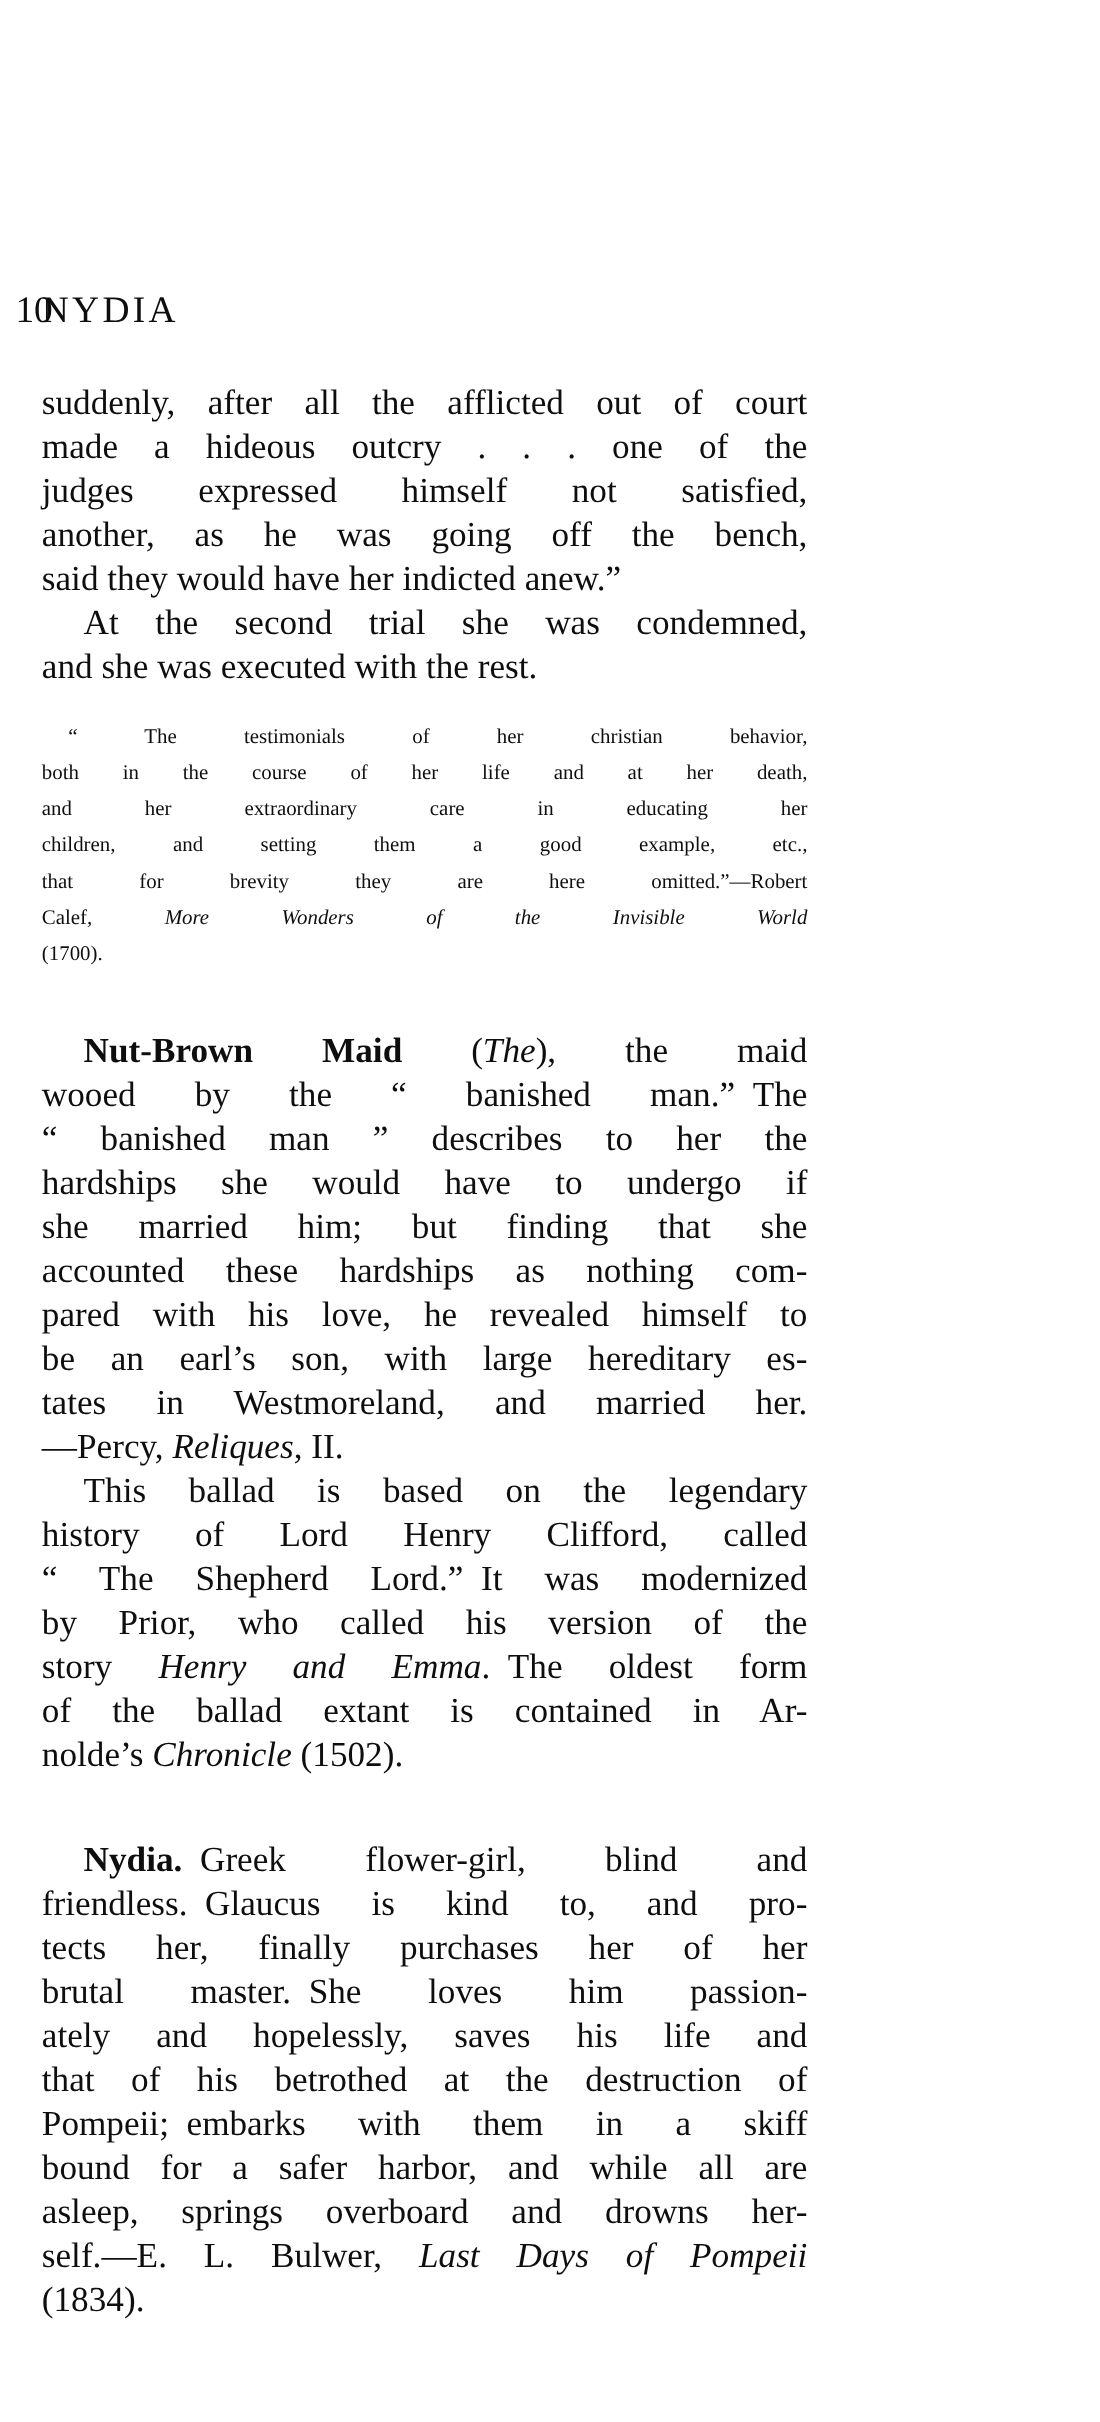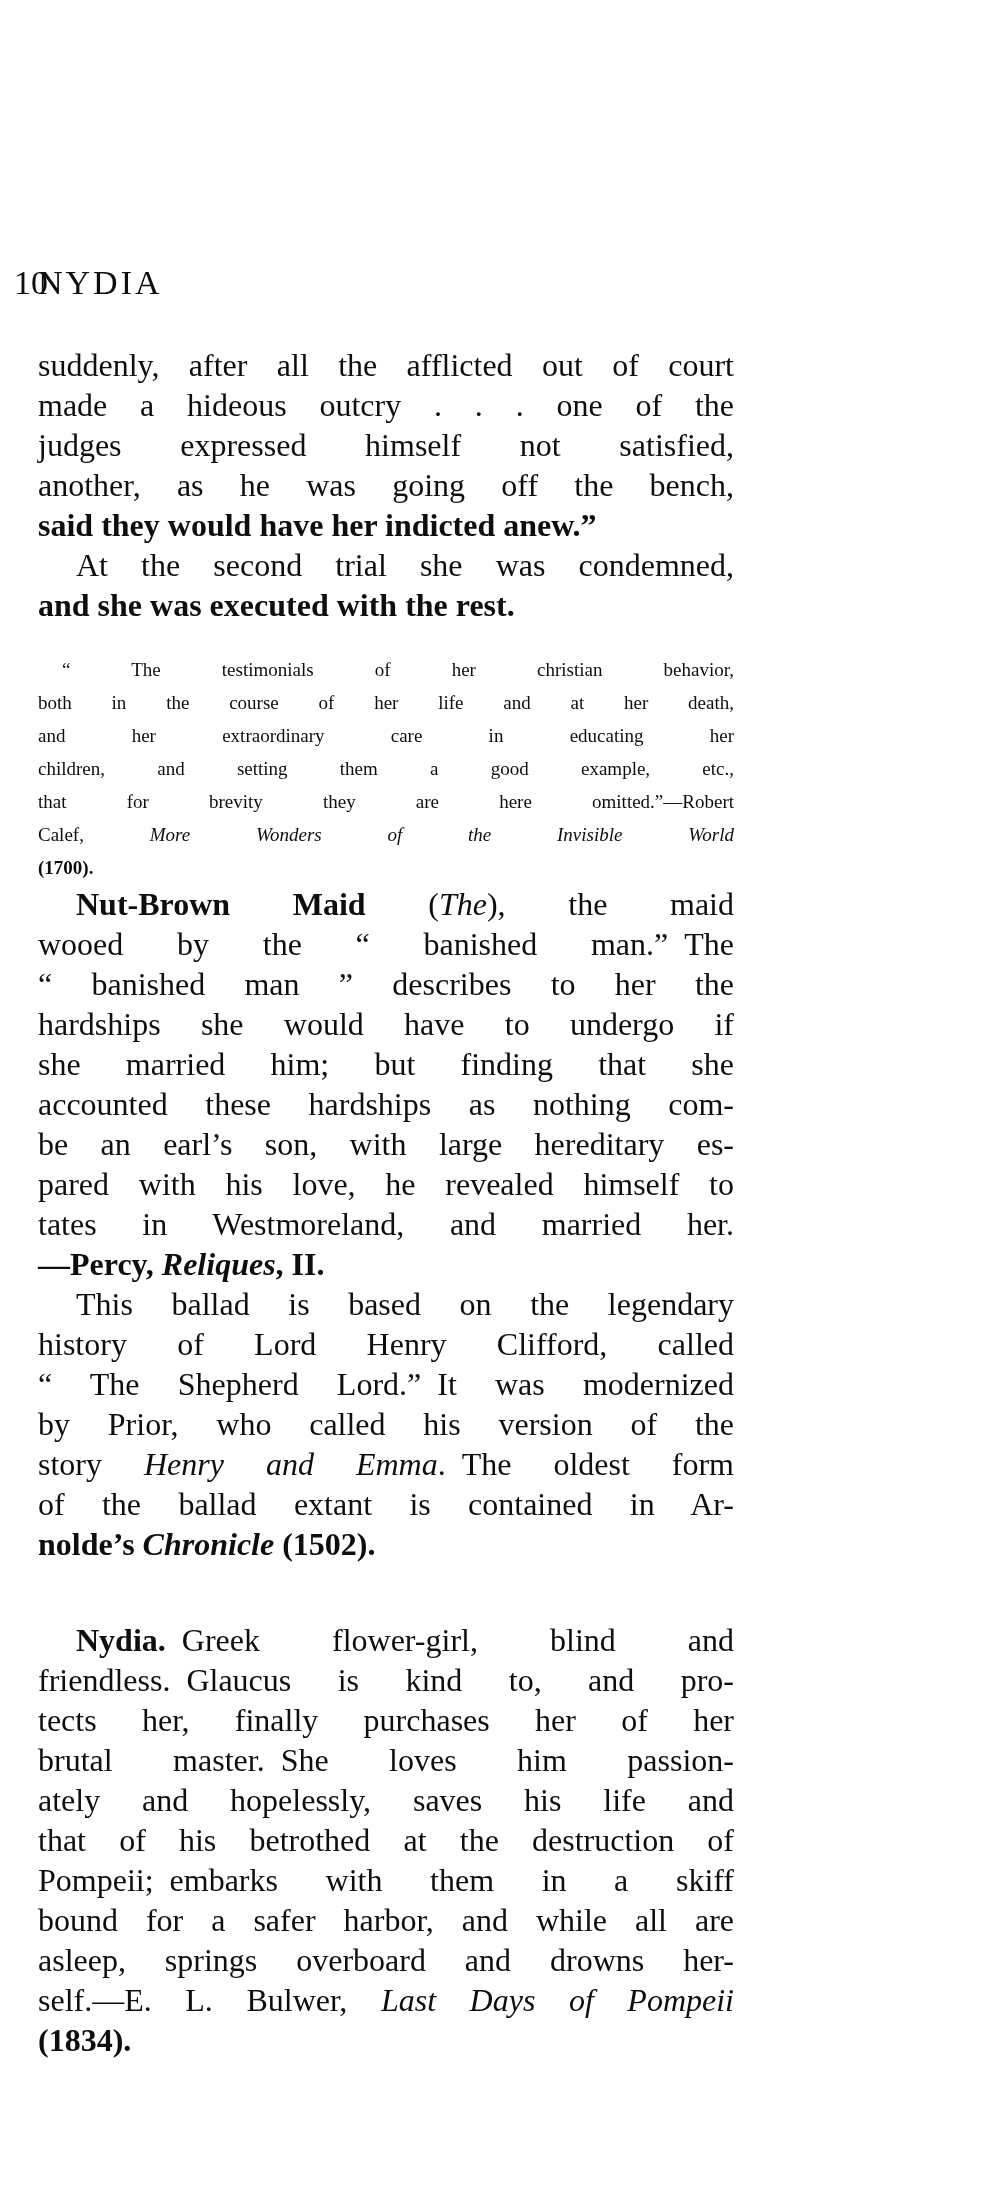--- a/index.html
+++ b/index.html
@@ -39,21 +39,20 @@
     width: 696px;
   }
   .para { margin: 0; }
   .line {
     text-align: justify;
     text-align-last: justify;
     -moz-text-align-last: justify;
   }
   .line.last {
     text-align-last: left;
-    font-weight: bold;
     -moz-text-align-last: left;
   }
   .para.body .line, .para.entry .line {
     font-size: 32px;
     line-height: 40px;
   }
   .para.fine .line {
     font-size: 19px;
     line-height: 33px;
   }
@@ -84,29 +83,29 @@
       </div>
       <div class="para fine" style="margin-top: 28px;">
         <div class="line indent"><span>“ The testimonials of her christian behavior,</span></div>
         <div class="line"><span>both in the course of her life and at her death,</span></div>
         <div class="line"><span>and her extraordinary care in educating her</span></div>
         <div class="line"><span>children, and setting them a good example, etc.,</span></div>
         <div class="line"><span>that for brevity they are here omitted.”—Robert</span></div>
         <div class="line"><span>Calef, </span><span class="italic">More Wonders of the Invisible World</span></div>
         <div class="line last"><span>(1700).</span></div>
       </div>
-      <div class="para entry" style="">
+      <div class="para entry" style="margin-top: 50px;">
         <div class="line indent"><span class="bold">Nut-Brown Maid</span><span> (</span><span class="italic">The</span><span>), the maid</span></div>
         <div class="line"><span>wooed by the “ banished man.” The</span></div>
         <div class="line"><span>“ banished man ” describes to her the</span></div>
         <div class="line"><span>hardships she would have to undergo if</span></div>
         <div class="line"><span>she married him; but finding that she</span></div>
         <div class="line"><span>accounted these hardships as nothing com-</span></div>
+        <div class="line"><span>pared with his love, he revealed himself to</span></div>
         <div class="line"><span>be an earl’s son, with large hereditary es-</span></div>
-        <div class="line"><span>pared with his love, he revealed himself to</span></div>
         <div class="line"><span>tates in Westmoreland, and married her.</span></div>
         <div class="line last"><span>—Percy, </span><span class="italic">Reliques</span><span>, II.</span></div>
       </div>
       <div class="para body">
         <div class="line indent"><span>This ballad is based on the legendary</span></div>
         <div class="line"><span>history of Lord Henry Clifford, called</span></div>
         <div class="line"><span>“ The Shepherd Lord.” It was modernized</span></div>
         <div class="line"><span>by Prior, who called his version of the</span></div>
         <div class="line"><span>story </span><span class="italic">Henry and Emma</span><span>. The oldest form</span></div>
         <div class="line"><span>of the ballad extant is contained in Ar-</span></div>

